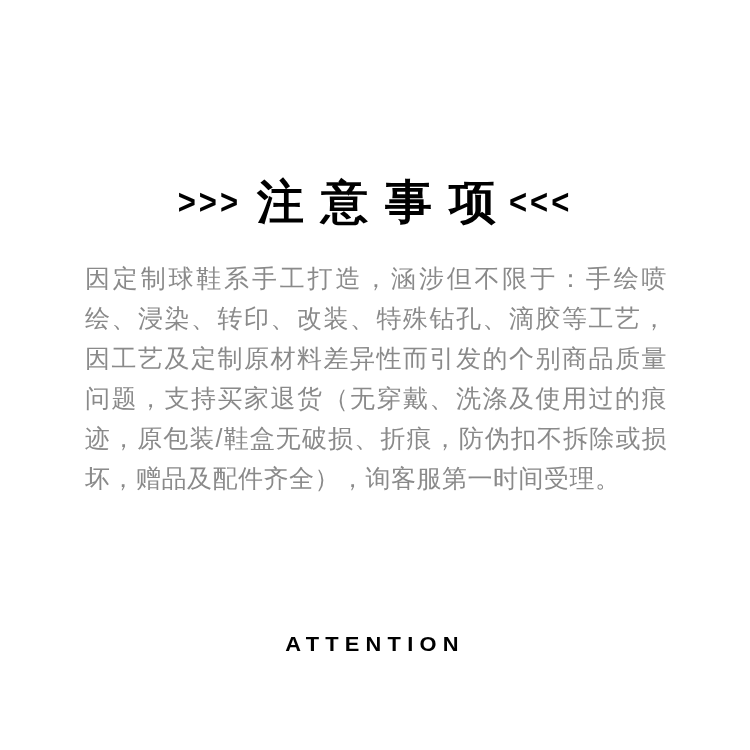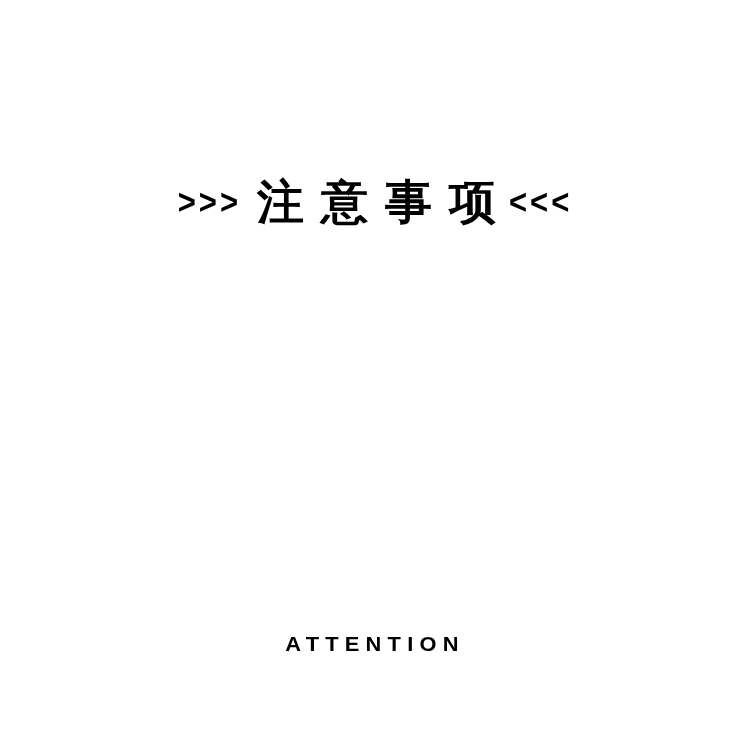--- a/index.html
+++ b/index.html
@@ -79,16 +79,17 @@
 <body>
 
 <div class="canvas">
 
   <div class="title-row">
     <span class="title-arrows left">&gt;&gt;&gt;</span>
     <span class="title-text">注意事项</span>
     <span class="title-arrows right">&lt;&lt;&lt;</span>
   </div>
 
+  <div class="body-text">因定制球鞋系手工打造，涵涉但不限于：手绘喷绘、浸染、转印、改装、特殊钻孔、滴胶等工艺，因工艺及定制原材料差异性而引发的个别商品质量问题，支持买家退货（无穿戴、洗涤及使用过的痕迹，原包装/鞋盒无破损、折痕，防伪扣不拆除或损坏，赠品及配件齐全），询客服第一时间受理。</div>
 
   <div class="footer-text">ATTENTION</div>
 
 </div>
 
 </body></html>

